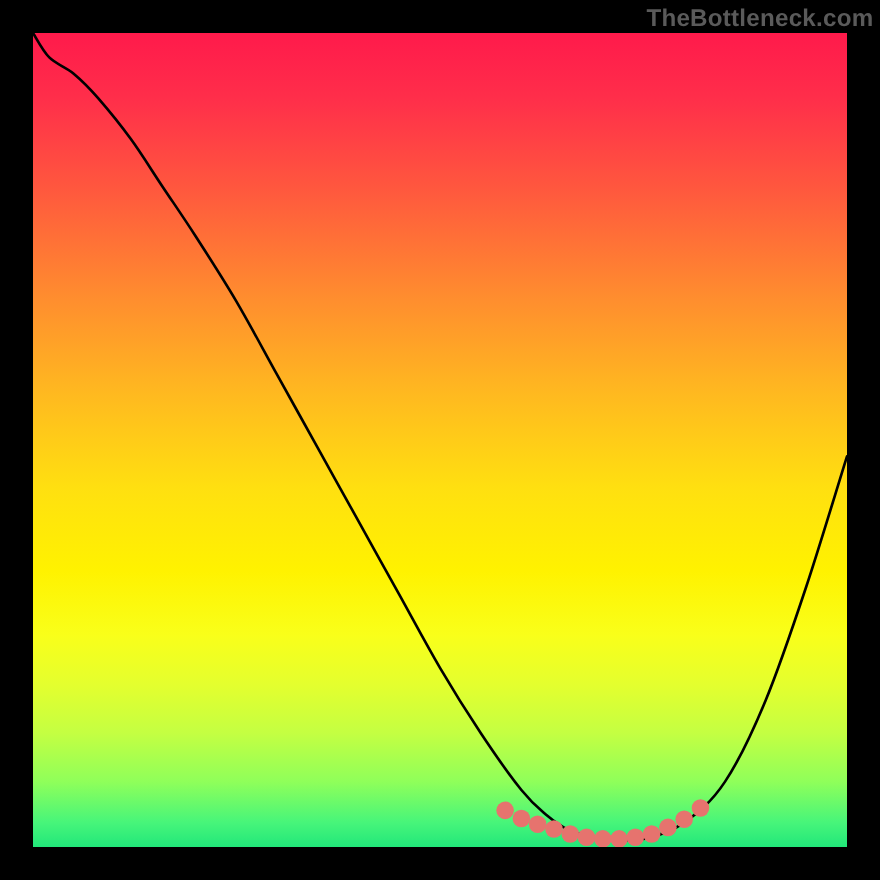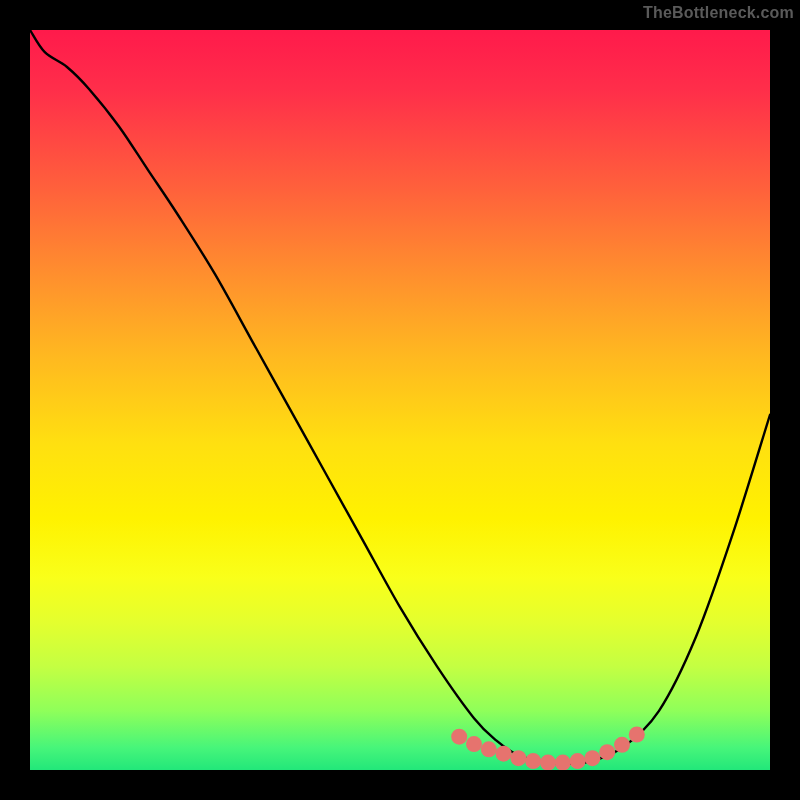--- a/index.html
+++ b/index.html
@@ -36,21 +36,21 @@
       #c4ff42 86%,
       #8fff5a 92%,
       #47f57a 97%,
       #22e77a 100%
     );
   }
   .watermark {
     position: absolute;
     top: 4px;
     right: 6px;
-    font-size: 16px;
+    font-size: 22px;
     font-weight: 600;
     color: #5a5a5a;
     letter-spacing: 0.2px;
     user-select: none;
   }
   svg.curve {
     position: absolute;
     inset: 0;
   }
 </style>

